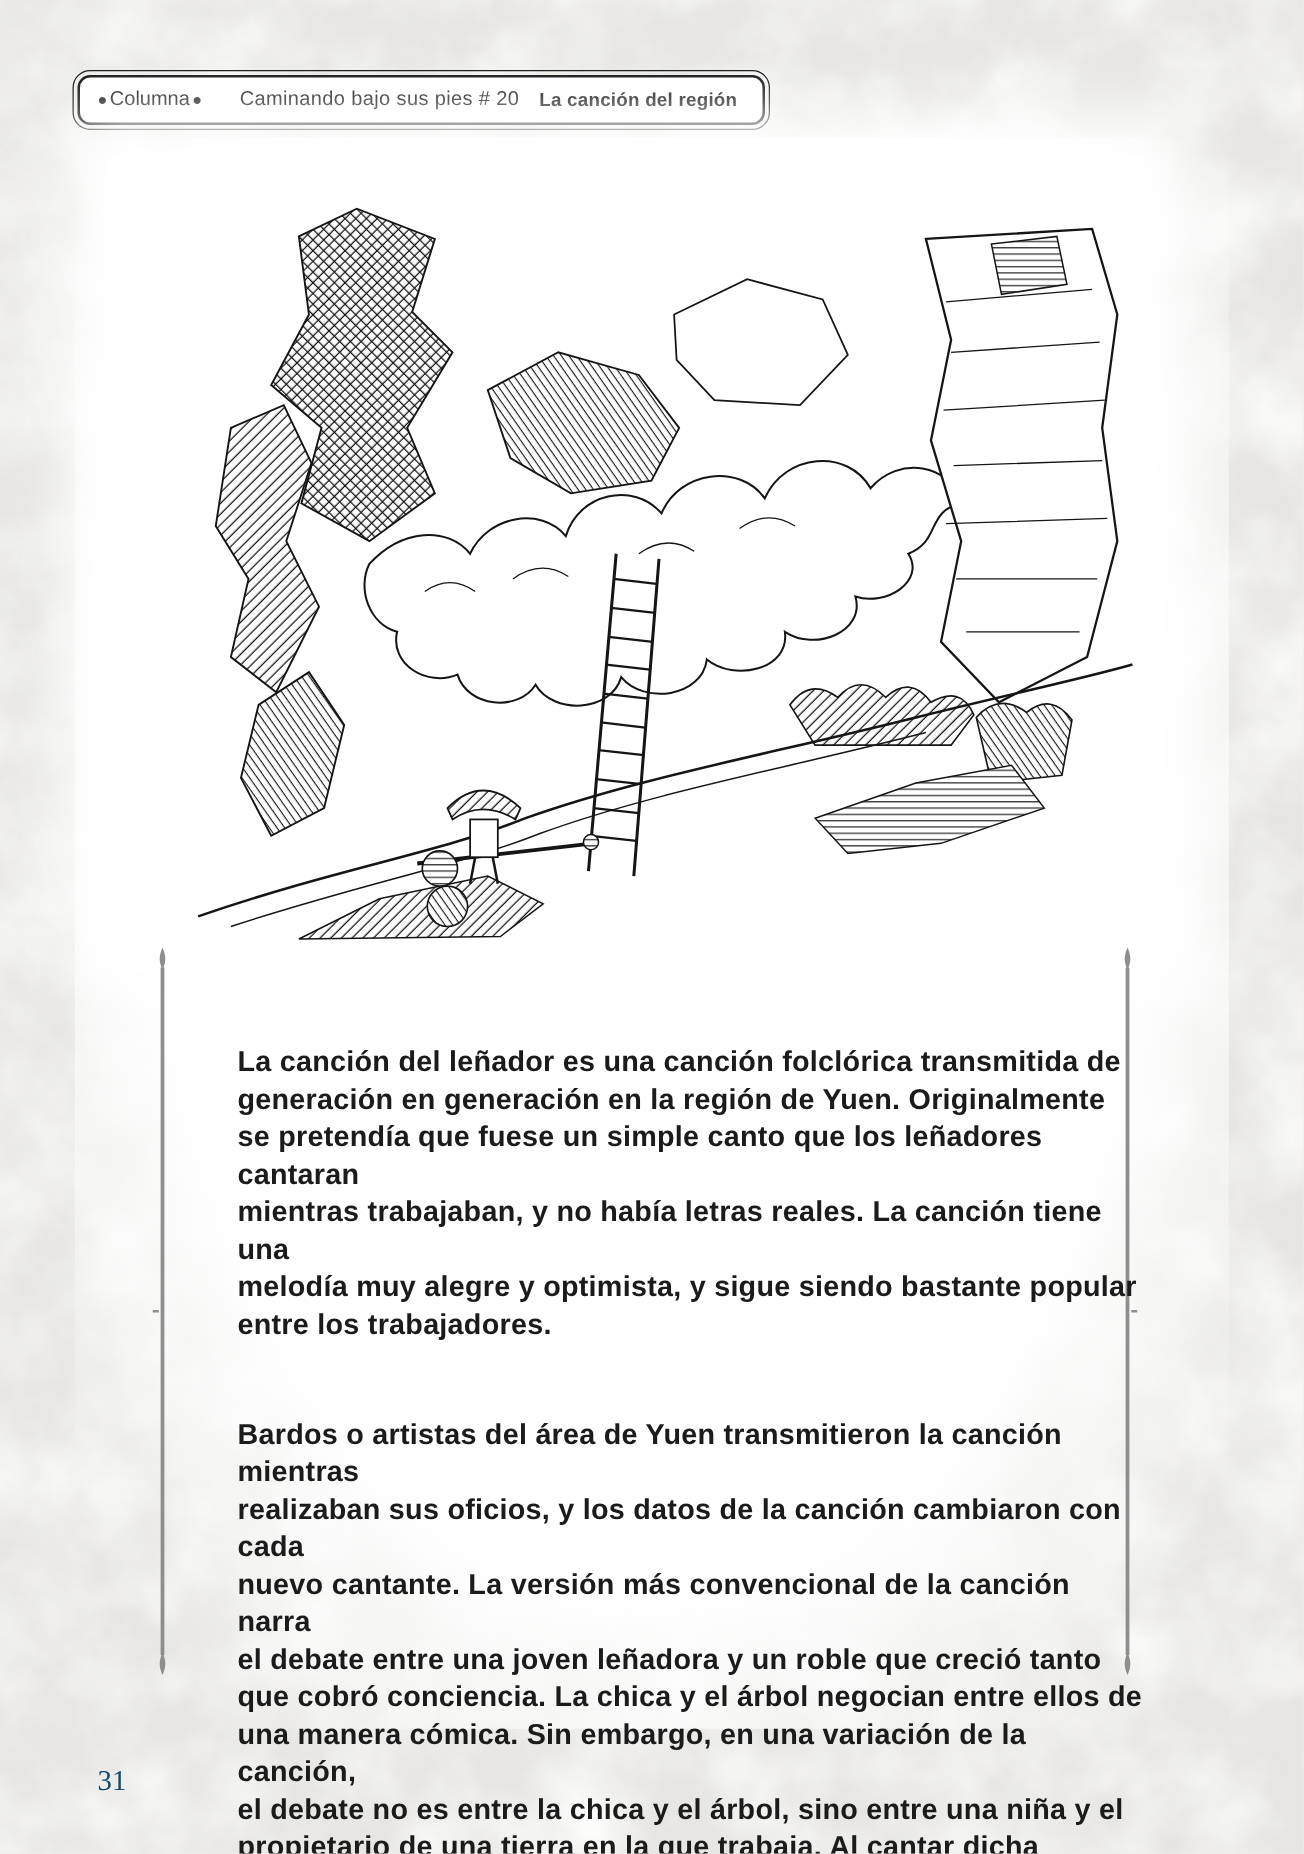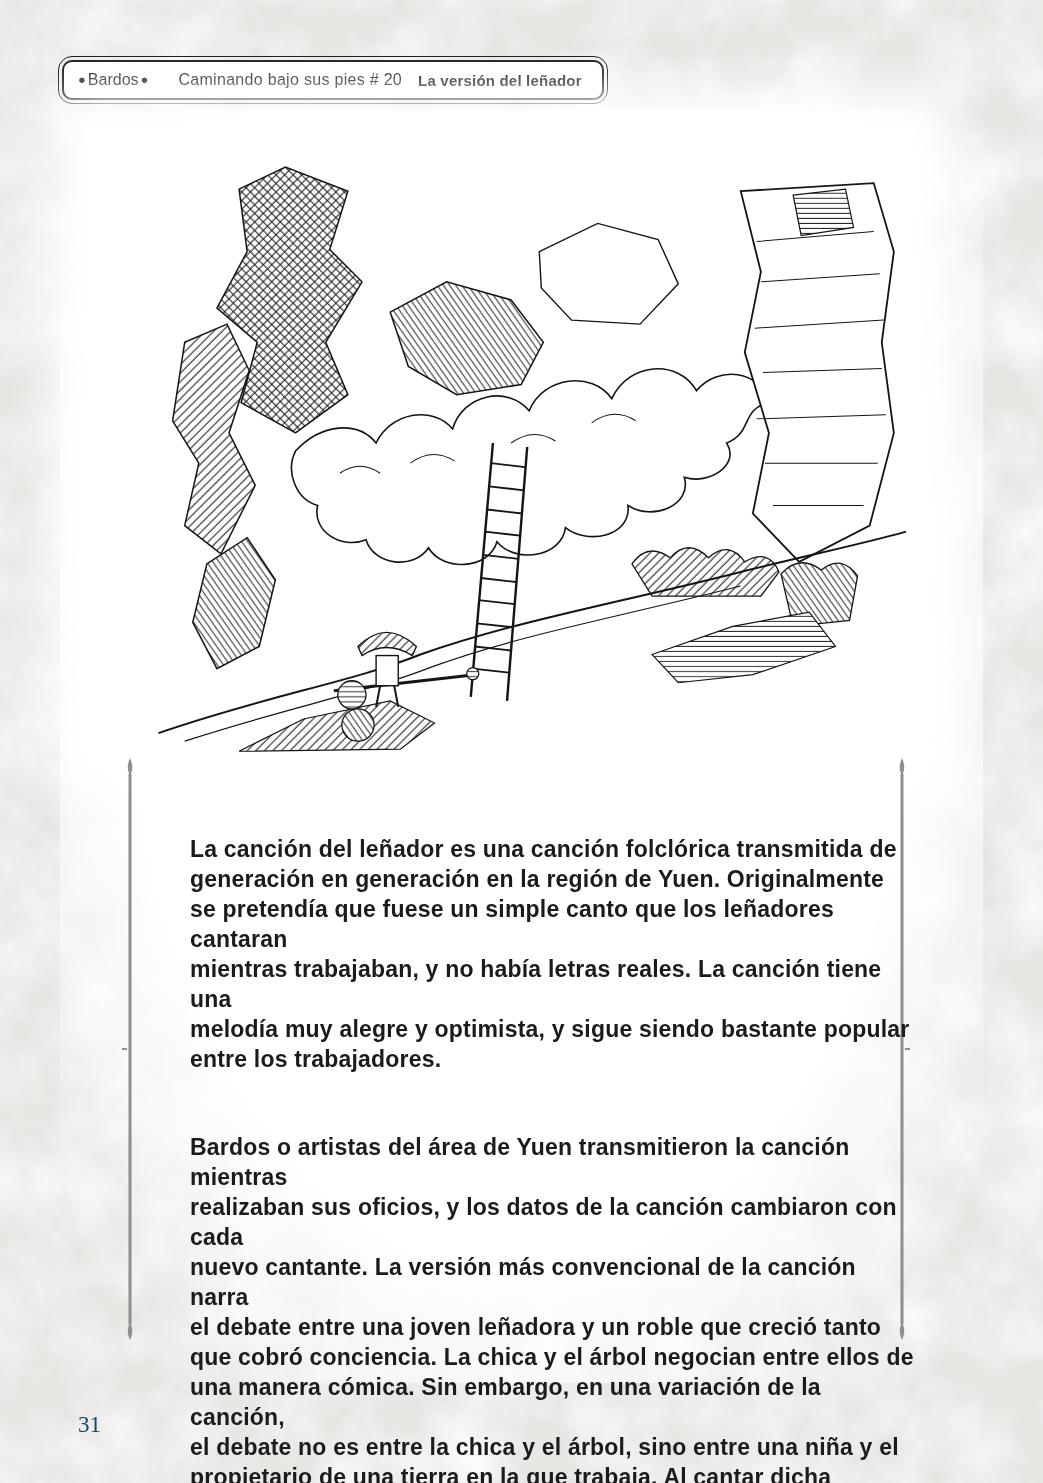--- a/index.html
+++ b/index.html
@@ -72,24 +72,24 @@
     </filter>
     <rect width="100%" height="100%" fill="#e7e6e3"></rect>
     <rect width="100%" height="100%" filter="url(#crack2)" opacity="0.5"></rect>
     <rect width="100%" height="100%" filter="url(#crack1)" opacity="0.85"></rect>
   </svg>
 
   <div class="white-center"></div>
 
   <div class="header-box">
     <span class="bullet">●</span>
-    <span class="col-label">Bardos</span>
+    <span class="col-label">Columna</span>
     <span class="bullet">●</span>
     <span class="series">Caminando bajo sus pies # 20</span>
-    <span class="episode">La versión del leñador</span>
+    <span class="episode">La canción del región</span>
   </div>
 
   <div class="art">
     <svg viewBox="0 0 820 620" xmlns="http://www.w3.org/2000/svg">
       <defs>
         <pattern id="hA" patternUnits="userSpaceOnUse" width="6" height="6" patternTransform="rotate(45)">
           <rect width="6" height="6" fill="#ffffff"></rect>
           <line x1="1" y1="0" x2="1" y2="6" stroke="#151515" stroke-width="1"></line>
         </pattern>
         <pattern id="hB" patternUnits="userSpaceOnUse" width="5" height="5" patternTransform="rotate(-35)">

